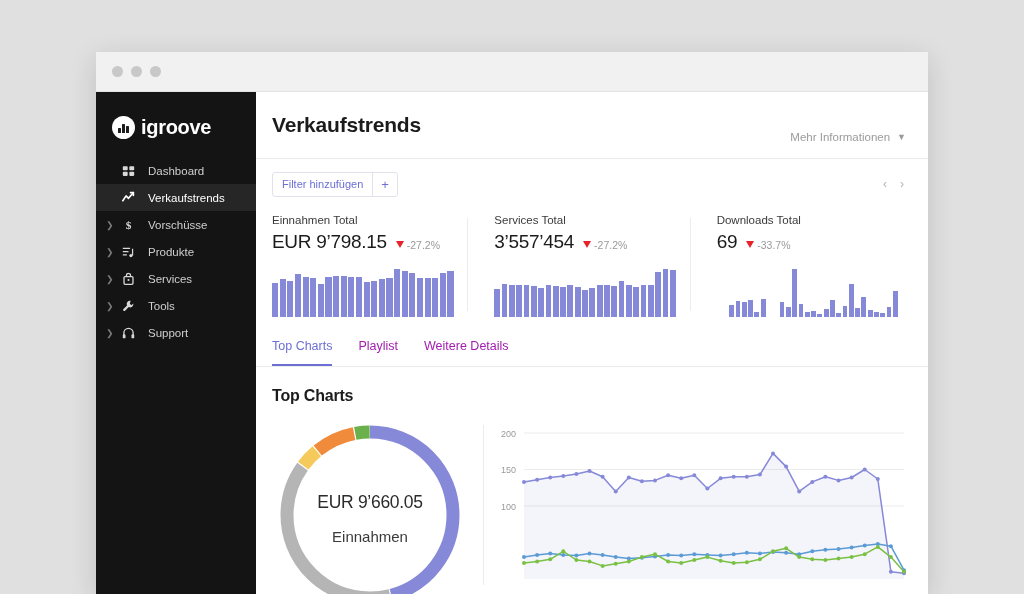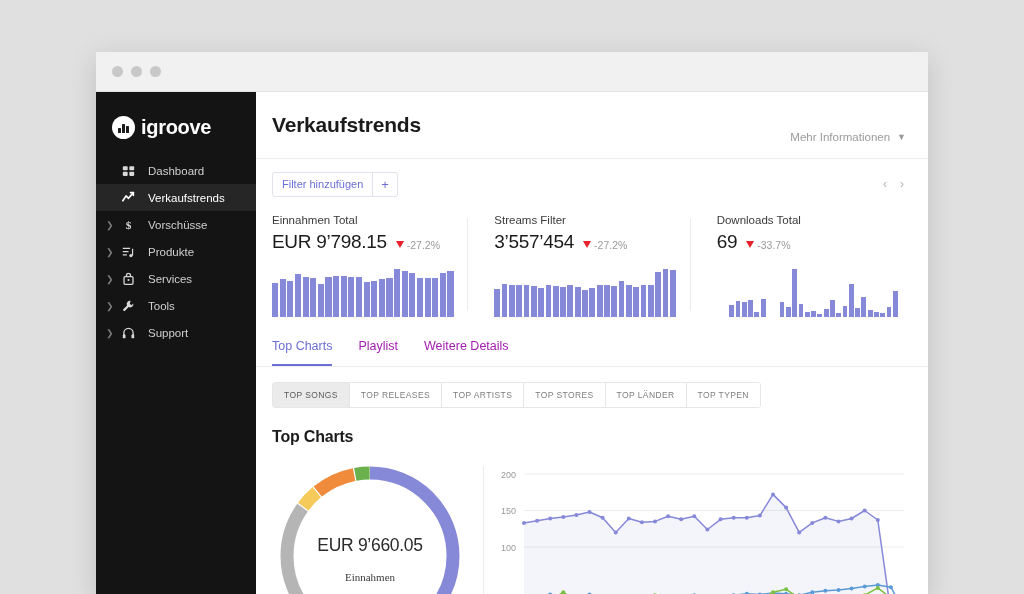--- a/index.html
+++ b/index.html
@@ -158,21 +158,21 @@
   .donut-col { width: 228px; min-width: 228px; display: flex; align-items: flex-start; justify-content: center; padding-top: 4px; position: relative; }
   .donut-col::after { content:""; position:absolute; right:0; top:10px; bottom:0; width:1px; background:#ececec; }
   .donut { position: relative; width: 192px; height: 192px; }
   .donut svg { display: block; transform: rotate(-90deg); }
   .donut-center {
     position: absolute; inset: 0;
     display: flex; flex-direction: column; align-items: center; justify-content: center;
     padding-top: 6px;
   }
   .donut-amount { font-size: 17.5px; color: #2b2b2b; letter-spacing: -0.3px; }
-  .donut-sub { font-size: 11px; color: #3a3a3a; margin-top: 15px; font-family: Liberation Serif, serif; }
+  .donut-sub { font-size: 15px; color: #3a3a3a; margin-top: 15px; }
 
   .line-col { flex: 1; position: relative; padding: 6px 14px 0 6px; }
   .line-col svg { display: block; }
 </style>
 </head>
 <body>
 
 <div id="page">
   <div class="window">
 
@@ -322,21 +322,21 @@
                 <i style="height: 95.4545%;"></i>
                 <i style="height: 90.9091%;"></i>
                 <i style="height: 81.8182%;"></i>
                 <i style="height: 81.8182%;"></i>
                 <i style="height: 81.8182%;"></i>
                 <i style="height: 90.9091%;"></i>
                 <i style="height: 95.4545%;"></i>
               </div>
             </div>
             <div class="kpi">
-              <div class="kpi-label">Streams Filter</div>
+              <div class="kpi-label">Services Total</div>
               <div class="kpi-row">
                 <div class="kpi-value">3’557’454</div>
                 <div class="kpi-delta">
                   <span class="tri-down"></span>
                   <span>-27.2%</span>
                 </div>
               </div>
               <div class="spark">
                 <i style="height: 57.4468%;"></i>
                 <i style="height: 68.0851%;"></i>
@@ -407,28 +407,20 @@
               </div>
             </div>
           </div>
 
         <div class="tabs" id="tab-list">
             <div class="tab active">Top Charts</div>
             <div class="tab">Playlist</div>
             <div class="tab">Weitere Details</div>
           </div>
 
-        <div class="pills" id="pill-list">
-            <div class="pill active">TOP SONGS</div>
-            <div class="pill">TOP RELEASES</div>
-            <div class="pill">TOP ARTISTS</div>
-            <div class="pill">TOP STORES</div>
-            <div class="pill">TOP LÄNDER</div>
-            <div class="pill">TOP TYPEN</div>
-          </div>
 
         <div class="section-title">Top Charts</div>
 
         <div class="charts">
           <div class="donut-col">
             <div class="donut">
               <svg width="192" height="192" viewBox="0 0 192 192" id="donut-svg">
                   <circle cx="96" cy="96" r="83" fill="none" stroke="#8688d8" stroke-width="13" stroke-dasharray="238.69201502811666 282.81236546778905" stroke-dashoffset="0"></circle>
                   <circle cx="96" cy="96" r="83" fill="none" stroke="#b5b5b5" stroke-width="13" stroke-dasharray="202.18670839340325 319.31767210250246" stroke-dashoffset="-239.89201502811665"></circle>
                   <circle cx="96" cy="96" r="83" fill="none" stroke="#f5c95a" stroke-width="13" stroke-dasharray="19.66017521983623 501.8442052760695" stroke-dashoffset="-443.2787234215199"></circle>

